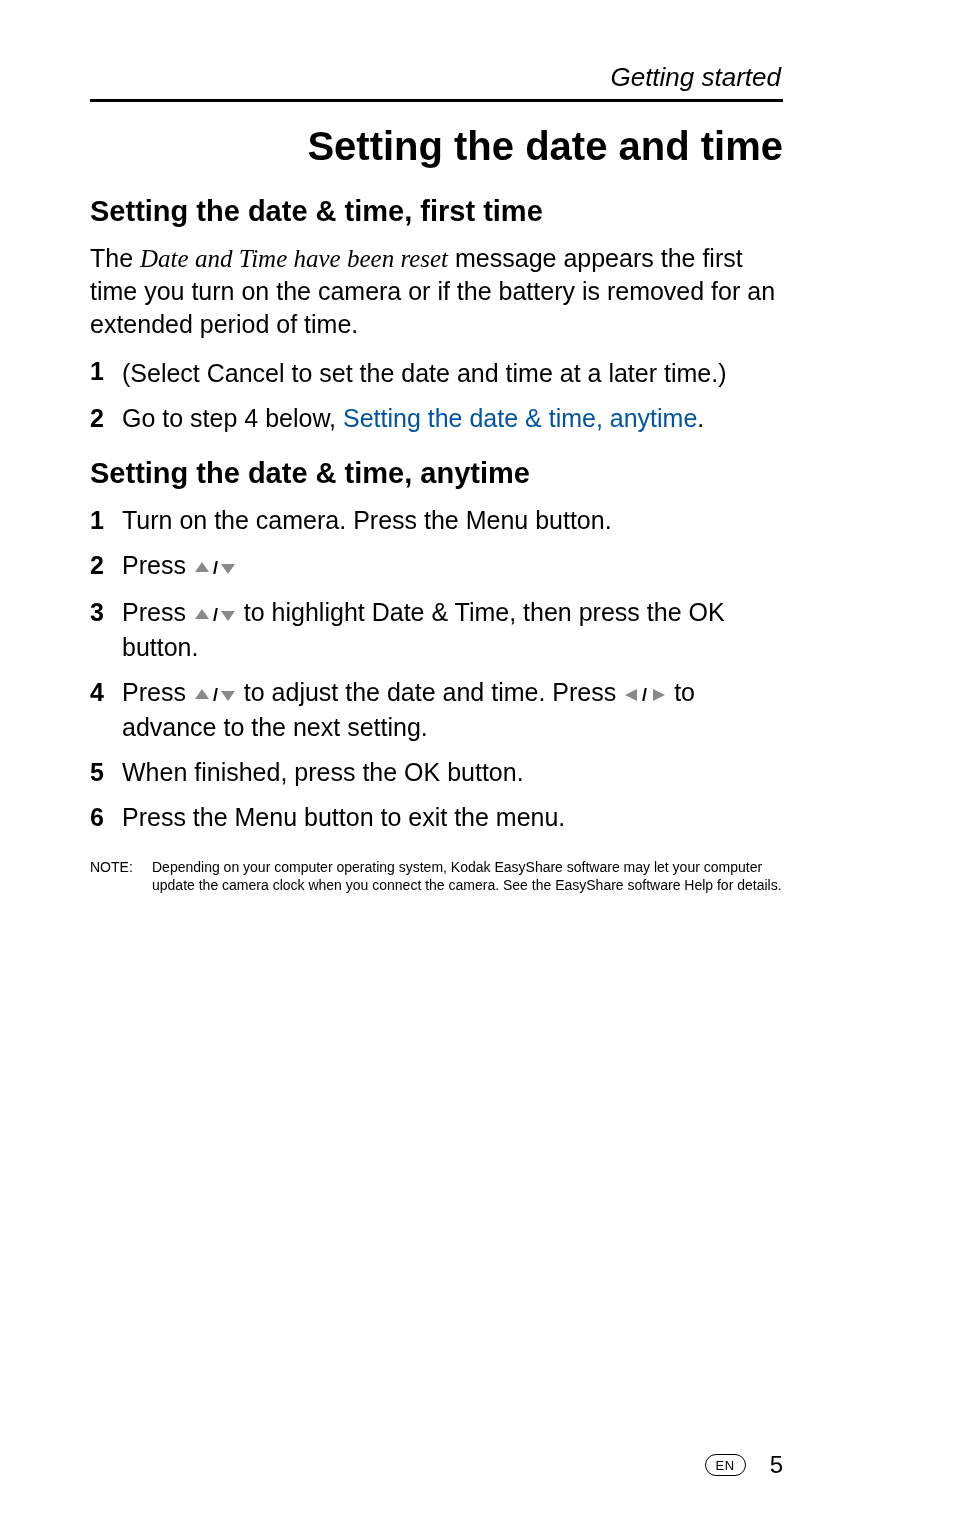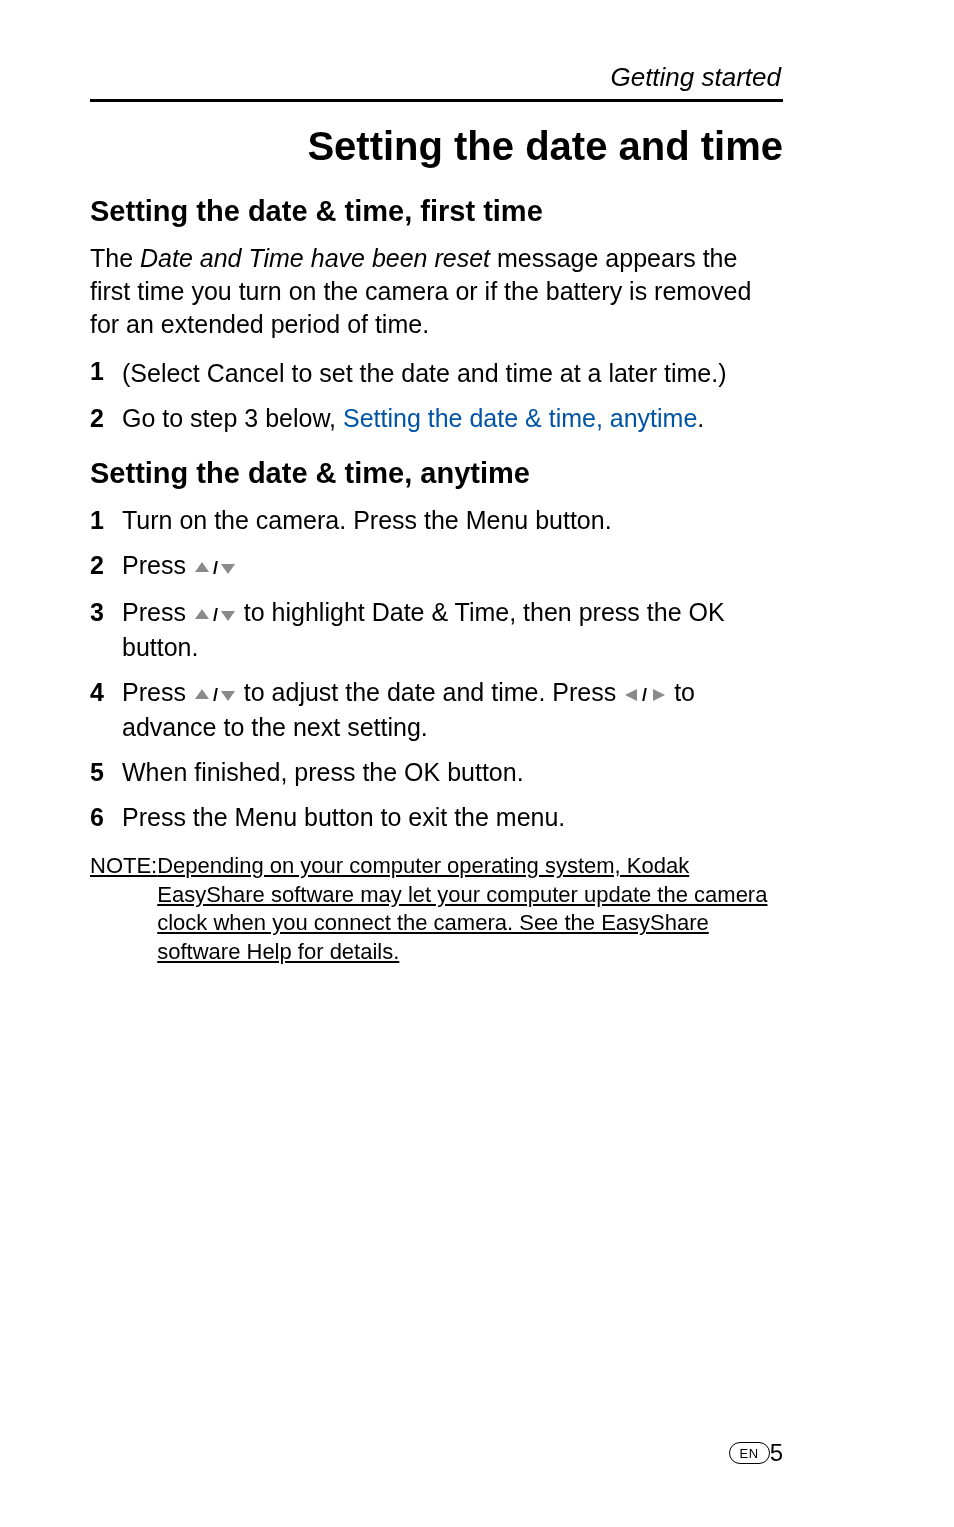--- a/index.html
+++ b/index.html
@@ -3,31 +3,31 @@
 <meta charset="utf-8">
 <style>
   * { margin: 0; padding: 0; box-sizing: border-box; }
   html, body { width: 954px; height: 1527px; background: #fff; font-family: "Helvetica Neue", Arial, sans-serif; color: #000; }
   .page { width: 873px; height: 1527px; padding: 62px 90px 50px 90px; position: relative; }
   .section-label { text-align: right; font-style: italic; font-size: 26px; margin-bottom: 6px; padding-right: 2px; }
   .hr { height: 3px; background: #000; margin-bottom: 22px; }
   .title { font-size: 40px; font-weight: 700; margin-bottom: 18px; text-align: right; }
   .subtitle { font-size: 29px; font-weight: 700; margin-bottom: 14px; margin-top: 26px; }
   .para { font-size: 25px; line-height: 1.32; margin-bottom: 14px; }
-  .para .ital { font-style: italic; }
+  .para .ital { font-style: italic; font-family: Liberation Serif, serif; }
   ol.steps { list-style: none; }
   ol.steps > li { display: flex; align-items: flex-start; margin-bottom: 12px; font-size: 25px; line-height: 1.32; }
   ol.steps > li .num { flex: 0 0 32px; font-weight: 700; }
   ol.steps > li .body { flex: 1; }
   .substep { margin-top: 2px; }
   .link { color: #0054a6; }
-  .note { display: flex; font-size: 22px; line-height: 1.3; margin-top: 18px; text-decoration: underline; }
+  .note { display: flex; font-size: 14px; line-height: 1.3; margin-top: 24px; }
   .note .label { flex: 0 0 62px; }
   .note .body { flex: 1; }
-  .footer-row { position: absolute; bottom: 60px; right: 90px; display: flex; align-items: center; }
+  .footer-row { position: absolute; bottom: 48px; right: 90px; display: flex; align-items: center; gap: 24px; }
   .en-badge { display: inline-flex; align-items: center; justify-content: center; border: 1.5px solid #000; border-radius: 12px; padding: 0 10px; height: 22px; font-size: 13px; letter-spacing: 0.5px; }
   .page-num { font-size: 24px; }
   .icon { display: inline-block; vertical-align: -2px; }
 </style>
 </head>
 <body>
 
 <div class="page">
   <div class="section-label">Getting started</div>
   <div class="hr"></div>
@@ -43,21 +43,21 @@
   <ol class="steps">
     <li>
       <span class="num">1</span>
       <span class="body">
         <div class="substep">(Select Cancel to set the date and time at a later time.)</div>
       </span>
     </li>
     <li>
       <span class="num">2</span>
       <span class="body">
-        <span>Go to step 3 below, </span><span class="link">Setting the date &amp; time, anytime</span><span>.</span>
+        <span>Go to step 4 below, </span><span class="link">Setting the date &amp; time, anytime</span><span>.</span>
       </span>
     </li>
   </ol>
 
   <h2 class="subtitle" style="margin-top:22px;">Setting the date &amp; time, anytime</h2>
 
   <ol class="steps">
     <li>
       <span class="num">1</span>
       <span class="body">Turn on the camera. Press the Menu button.</span>

